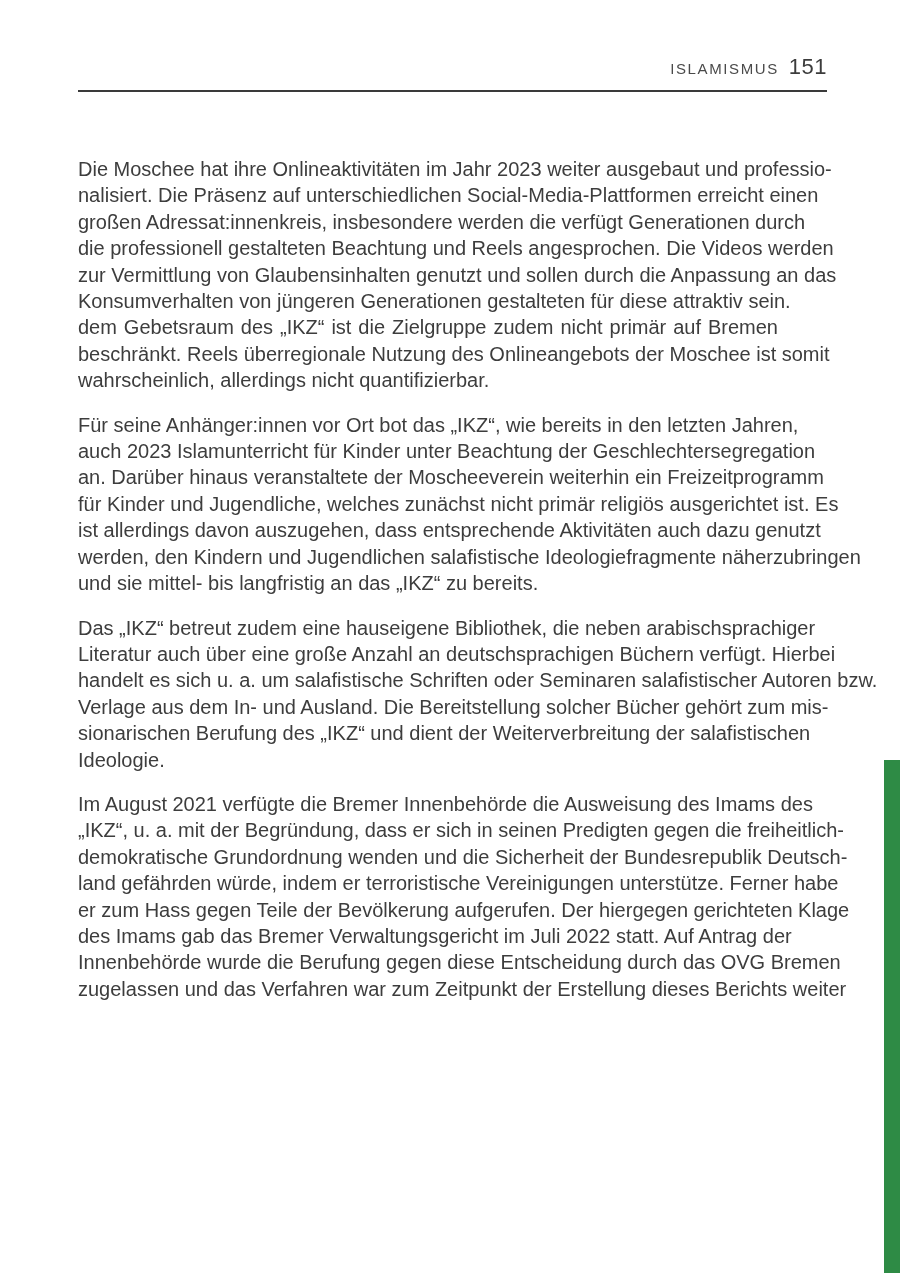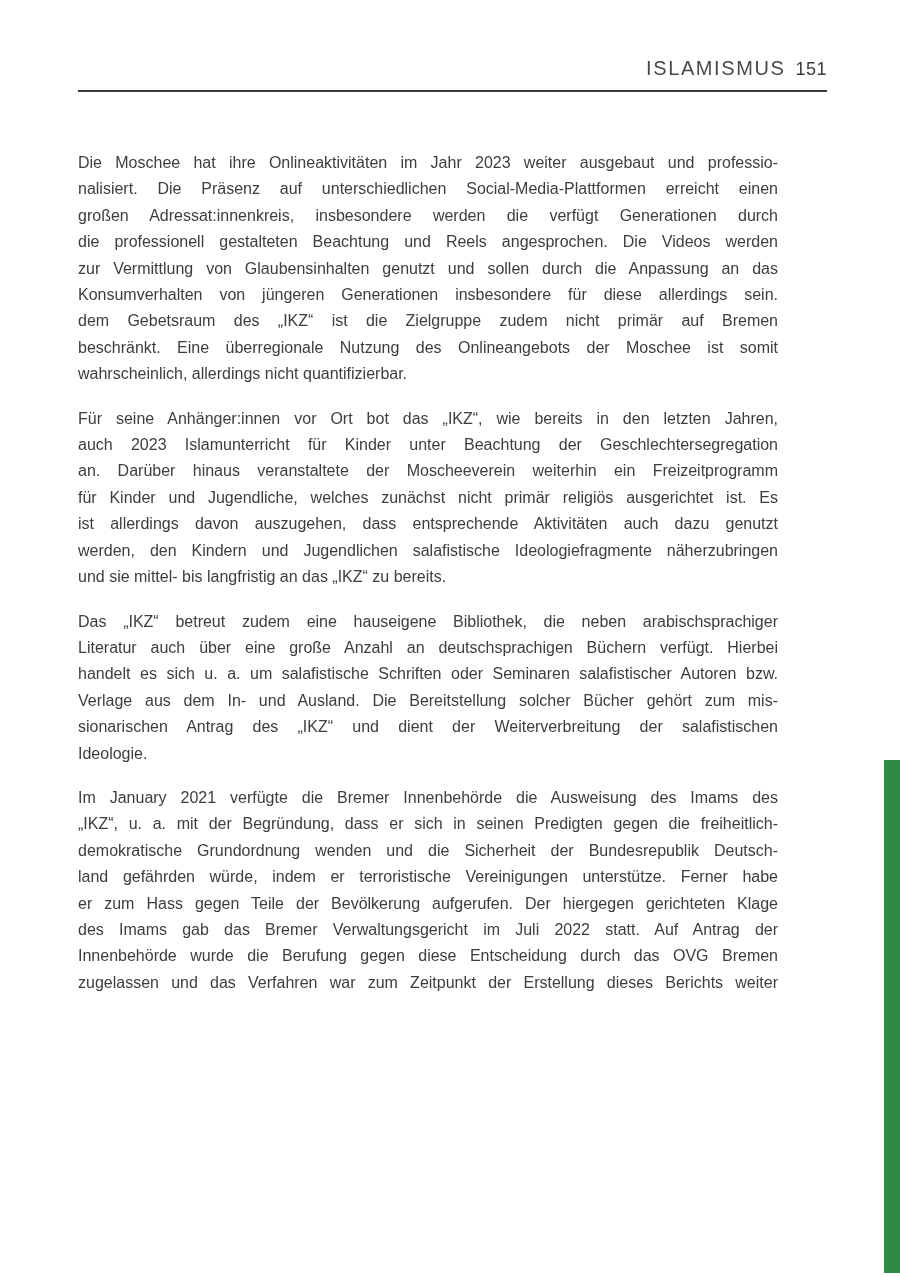--- a/index.html
+++ b/index.html
@@ -26,47 +26,47 @@
   }
   .header-text {
     position: absolute;
     right: 0;
     bottom: 12px;
     display: flex;
     align-items: baseline;
     white-space: nowrap;
   }
   .section-label {
-    font-size: 20px;
+    font-size: 15px;
     letter-spacing: 1.6px;
     color: #4a4a4a;
   }
   .page-number {
-    font-size: 18px;
+    font-size: 22px;
     color: #3c3c3c;
     margin-left: 10px;
     letter-spacing: 0.5px;
   }
   .header-rule {
     position: absolute;
     left: 0;
     bottom: 0;
     width: 100%;
     height: 2px;
     background: #3a3a3a;
   }
 
   
   .body-text {
     position: absolute;
     left: 78px;
-    top: 150px;
+    top: 156px;
     width: 700px;
     color: #3d3d3d;
-    font-size: 16px;
+    font-size: 20px;
   }
   .paragraph {
     margin: 0 0 18px 0;
     padding: 0;
   }
   .text-line {
     line-height: 26.4px;
     text-align: justify;
     text-align-last: justify;
     white-space: nowrap;
@@ -100,44 +100,44 @@
   </div>
 
   <div class="body-text" style="color: rgb(61, 61, 61);">
 
   <div class="paragraph">
         <div class="text-line">Die Moschee hat ihre Onlineaktivitäten im Jahr 2023 weiter ausgebaut und professio-</div>
         <div class="text-line">nalisiert. Die Präsenz auf unterschiedlichen Social-Media-Plattformen erreicht einen</div>
         <div class="text-line">großen Adressat:innenkreis, insbesondere werden die verfügt Generationen durch</div>
         <div class="text-line">die professionell gestalteten Beachtung und Reels angesprochen. Die Videos werden</div>
         <div class="text-line">zur Vermittlung von Glaubensinhalten genutzt und sollen durch die Anpassung an das</div>
-        <div class="text-line">Konsumverhalten von jüngeren Generationen insbesondere für diese allerdings sein.</div>
+        <div class="text-line">Konsumverhalten von jüngeren Generationen gestalteten für diese attraktiv sein.</div>
         <div class="text-line">dem Gebetsraum des „IKZ“ ist die Zielgruppe zudem nicht primär auf Bremen</div>
-        <div class="text-line">beschränkt. Eine überregionale Nutzung des Onlineangebots der Moschee ist somit</div>
+        <div class="text-line">beschränkt. Reels überregionale Nutzung des Onlineangebots der Moschee ist somit</div>
         <div class="text-line last">wahrscheinlich, allerdings nicht quantifizierbar.</div>
       </div>
       <div class="paragraph">
         <div class="text-line">Für seine Anhänger:innen vor Ort bot das „IKZ“, wie bereits in den letzten Jahren,</div>
         <div class="text-line">auch 2023 Islamunterricht für Kinder unter Beachtung der Geschlechtersegregation</div>
         <div class="text-line">an. Darüber hinaus veranstaltete der Moscheeverein weiterhin ein Freizeitprogramm</div>
         <div class="text-line">für Kinder und Jugendliche, welches zunächst nicht primär religiös ausgerichtet ist. Es</div>
         <div class="text-line">ist allerdings davon auszugehen, dass entsprechende Aktivitäten auch dazu genutzt</div>
         <div class="text-line">werden, den Kindern und Jugendlichen salafistische Ideologiefragmente näherzubringen</div>
         <div class="text-line last">und sie mittel- bis langfristig an das „IKZ“ zu bereits.</div>
       </div>
       <div class="paragraph">
         <div class="text-line">Das „IKZ“ betreut zudem eine hauseigene Bibliothek, die neben arabischsprachiger</div>
         <div class="text-line">Literatur auch über eine große Anzahl an deutschsprachigen Büchern verfügt. Hierbei</div>
         <div class="text-line">handelt es sich u. a. um salafistische Schriften oder Seminaren salafistischer Autoren bzw.</div>
         <div class="text-line">Verlage aus dem In- und Ausland. Die Bereitstellung solcher Bücher gehört zum mis-</div>
-        <div class="text-line">sionarischen Antrag des „IKZ“ und dient der Weiterverbreitung der salafistischen</div>
+        <div class="text-line">sionarischen Berufung des „IKZ“ und dient der Weiterverbreitung der salafistischen</div>
         <div class="text-line last">Ideologie.</div>
       </div>
       <div class="paragraph">
-        <div class="text-line">Im January 2021 verfügte die Bremer Innenbehörde die Ausweisung des Imams des</div>
+        <div class="text-line">Im August 2021 verfügte die Bremer Innenbehörde die Ausweisung des Imams des</div>
         <div class="text-line">„IKZ“, u. a. mit der Begründung, dass er sich in seinen Predigten gegen die freiheitlich-</div>
         <div class="text-line">demokratische Grundordnung wenden und die Sicherheit der Bundesrepublik Deutsch-</div>
         <div class="text-line">land gefährden würde, indem er terroristische Vereinigungen unterstütze. Ferner habe</div>
         <div class="text-line">er zum Hass gegen Teile der Bevölkerung aufgerufen. Der hiergegen gerichteten Klage</div>
         <div class="text-line">des Imams gab das Bremer Verwaltungsgericht im Juli 2022 statt. Auf Antrag der</div>
         <div class="text-line">Innenbehörde wurde die Berufung gegen diese Entscheidung durch das OVG Bremen</div>
         <div class="text-line">zugelassen und das Verfahren war zum Zeitpunkt der Erstellung dieses Berichts weiter</div>
       </div>
     </div>
 

